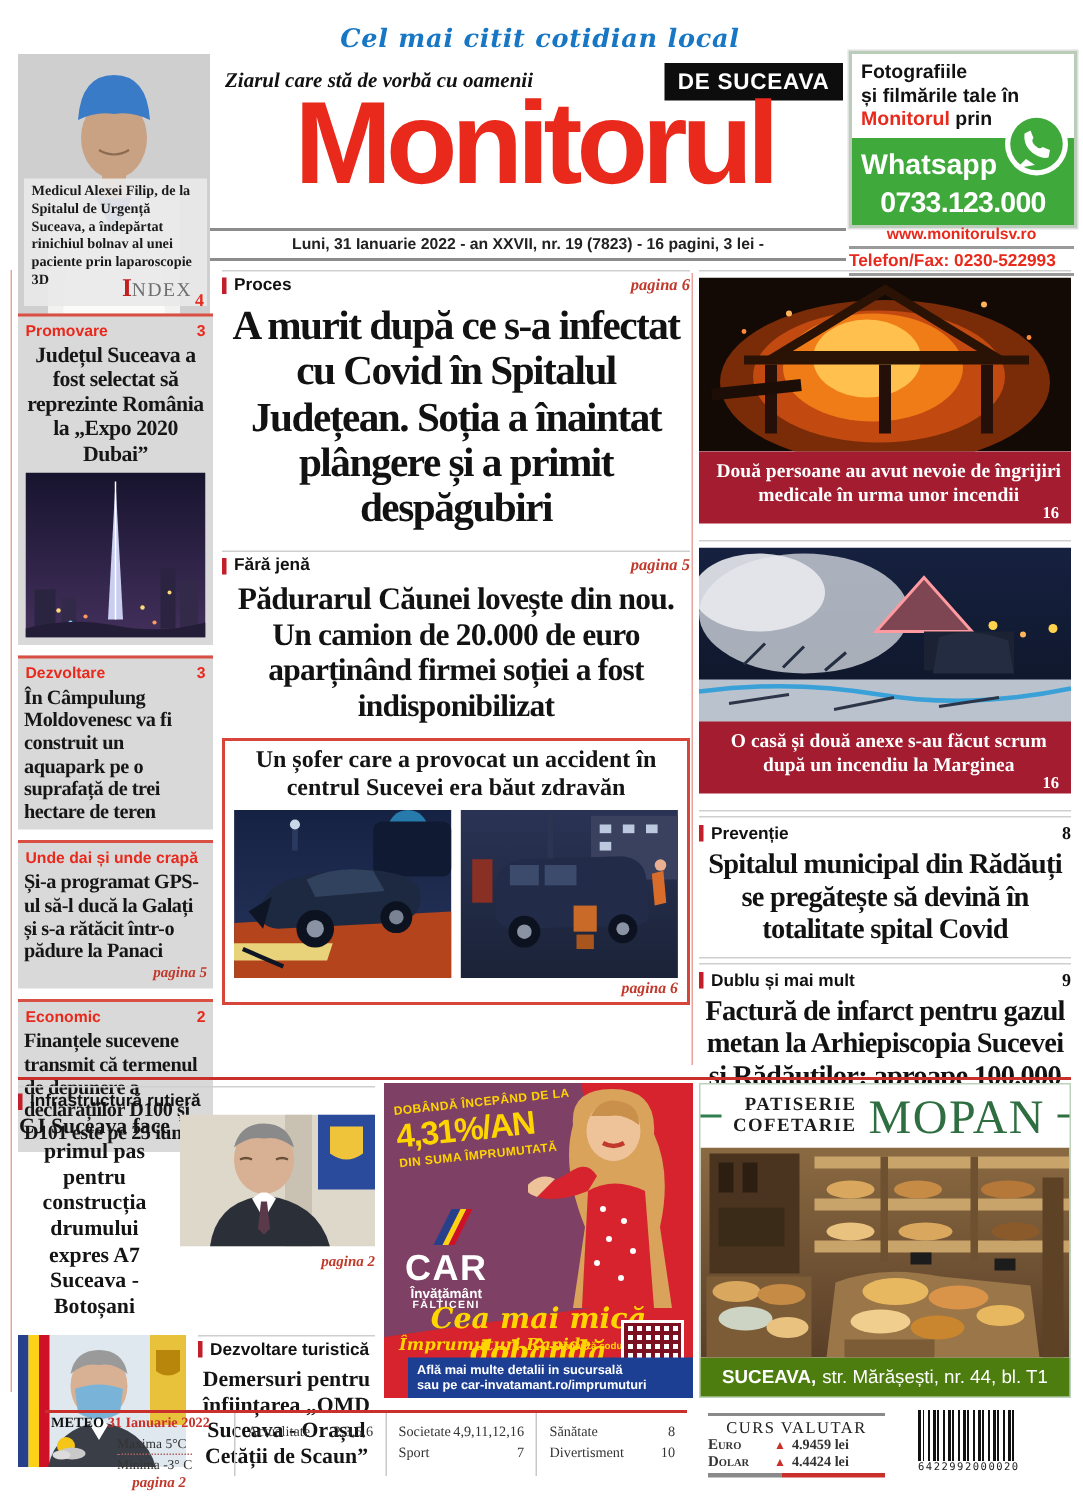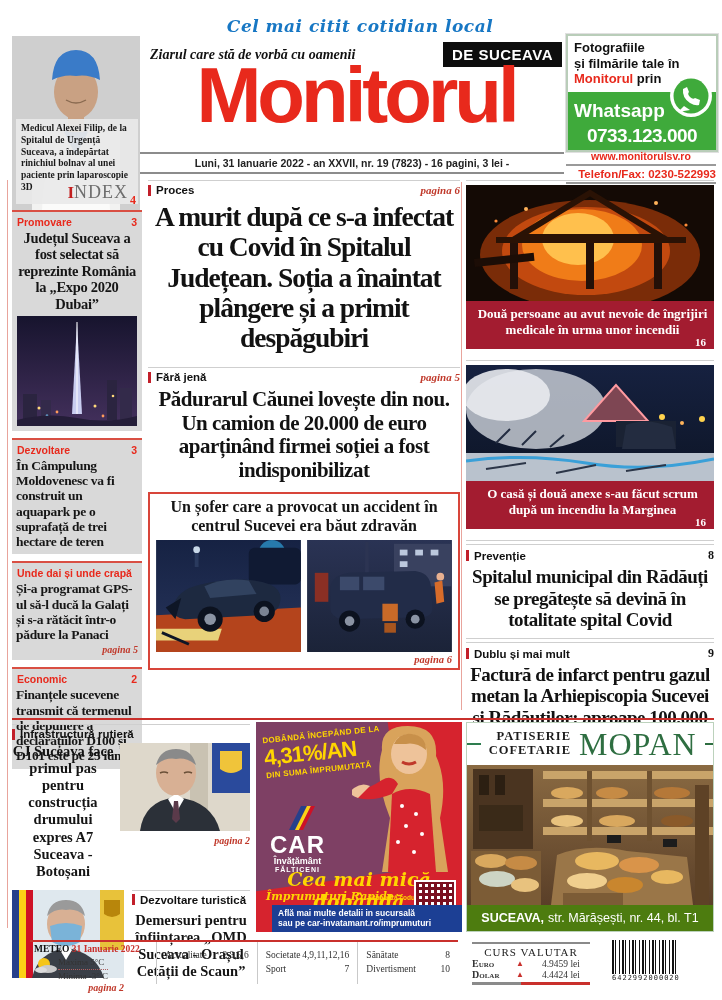--- a/index.html
+++ b/index.html
@@ -33,27 +33,27 @@
   .wa-top{padding:4px 6px 2px 6px;font:700 13px/1.2 "Liberation Sans",sans-serif;color:#111;}
   .wa-brand{color:#e8291c;}
   .wa-green{position:absolute;left:0;bottom:0;width:100%;height:58px;background:#3faa3b;}
   .wa-app{position:absolute;left:6px;top:8px;font:700 19px "Liberation Sans",sans-serif;color:#fff;}
   .wa-num{position:absolute;left:0;bottom:3px;width:100%;text-align:center;
        font:800 19px "Liberation Sans",sans-serif;color:#fff;letter-spacing:-.5px;}
   .wa-icon{position:absolute;right:2px;top:-18px;}
   .contact{position:absolute;left:566px;top:150px;width:150px;}
   .contact .site{font:700 10.5px "Liberation Sans",sans-serif;color:#e8291c;text-align:center;}
   .contact .phone{border-top:2px solid #9a9a9a;border-bottom:2px solid #9a9a9a;margin-top:2px;
-       padding:2px 0;font:700 11.5px "Liberation Sans",sans-serif;color:#e8291c;text-align:right;}
+       padding:2px 0;font:700 11.5px "Liberation Sans",sans-serif;color:#e8291c;text-align:left;}
 
   
   .sidebar{position:absolute;left:12px;top:182px;width:130px;height:534px;}
   .index-head{text-align:right;padding-right:14px;font-family:"Liberation Serif",serif;color:#6e6e6e;}
   .index-head .ini{color:#c21f1f;font-weight:700;font-size:17px;}
-  .index-head .rest{font-size:18px;letter-spacing:1px;}
+  .index-head .rest{font-size:13px;letter-spacing:1px;}
   .side-sec{background:#d9d9d9;border-top:2px solid #d94f43;margin-top:7px;padding:3px 4px 5px 4px;}
   .side-label{display:flex;justify-content:space-between;font:700 10.5px "Liberation Sans",sans-serif;
        color:#e8291c;padding:1px 1px 2px 1px;}
   .side-title{font:700 13.5px/1.13 "Liberation Serif",serif;color:#161616;letter-spacing:-.3px;}
   .side-title.center{text-align:center;font-size:14.5px;}
   .side-photo{width:120px;height:110px;margin:4px auto 0 auto;display:block;}
   .pagina-note{text-align:right;font:italic 700 10px "Liberation Serif",serif;color:#c0392b;margin-top:2px;}
 
   
   .label-row{display:flex;align-items:center;border-top:1px solid #cfcfcf;padding-top:3px;}
@@ -133,32 +133,32 @@
        justify-content:center;font:400 12.5px "Liberation Sans",sans-serif;}
   .mopan-addr b{margin-right:4px;}
 
   
   .footer{position:absolute;left:12px;top:940px;width:702px;height:56px;
        font-family:"Liberation Serif",serif;color:#333;}
   .f-main{position:absolute;left:18px;top:0;width:428px;border-top:2px solid #c9302c;display:flex;}
   .meteo{width:118px;padding:2px 4px;}
   .meteo-head{font:700 9.5px "Liberation Serif",serif;color:#111;}
   .meteo-head .d{color:#c9302c;}
-  .meteo-body{display:flex;gap:0;margin-top:2px;}
+  .meteo-body{display:flex;gap:20px;margin-top:2px;}
   .meteo-rows{font:400 9px/1.4 "Liberation Serif",serif;}
   .meteo-rows .r1{border-bottom:1px dotted #b06060;}
   .f-cell{flex:1;border-left:1px solid #c9c9c9;padding:6px 8px 0 8px;font:400 9.5px/1.5 "Liberation Serif",serif;}
   .f-row{display:flex;justify-content:space-between;}
   .curs{position:absolute;left:460px;top:2px;width:118px;border-top:2px solid #8a8a8a;padding-top:2px;}
   .curs-title{text-align:center;font:400 11px "Liberation Serif",serif;font-variant:small-caps;
        letter-spacing:1px;color:#222;}
   .curs-row{display:flex;align-items:center;font:700 10px "Liberation Serif",serif;font-variant:small-caps;}
   .curs-row .nm{width:40px;}
   .curs-row .ar{color:#c9302c;font-size:8px;margin:0 4px;}
-  .curs-row .vl{font-weight:400;font-variant:normal;font-size:9.5px;margin-left:14px;}
+  .curs-row .vl{font-weight:700;font-variant:normal;font-size:9.5px;}
   .curs-bottom{display:flex;height:3px;margin-top:2px;}
   .curs-bottom .g{flex:1;background:#8a8a8a;}
   .curs-bottom .r{flex:1.4;background:#c9302c;}
   .barcode{position:absolute;left:600px;top:0;width:66px;text-align:center;}
   .bars{height:34px;background:repeating-linear-gradient(90deg,#111 0 2px,#fff 2px 3px,#111 3px 4px,#fff 4px 7px,#111 7px 8px,#fff 8px 10px);}
   .bc-num{font:400 7px "DejaVu Sans Mono",monospace;color:#222;letter-spacing:1px;}
 </style>
 </head>
 <body>
 

